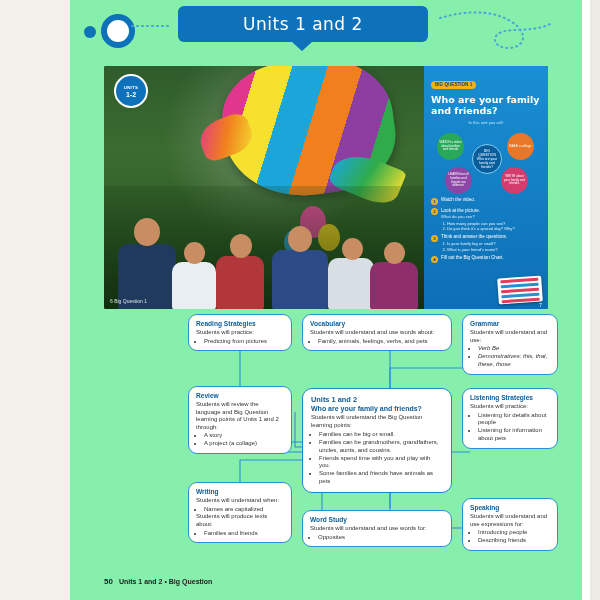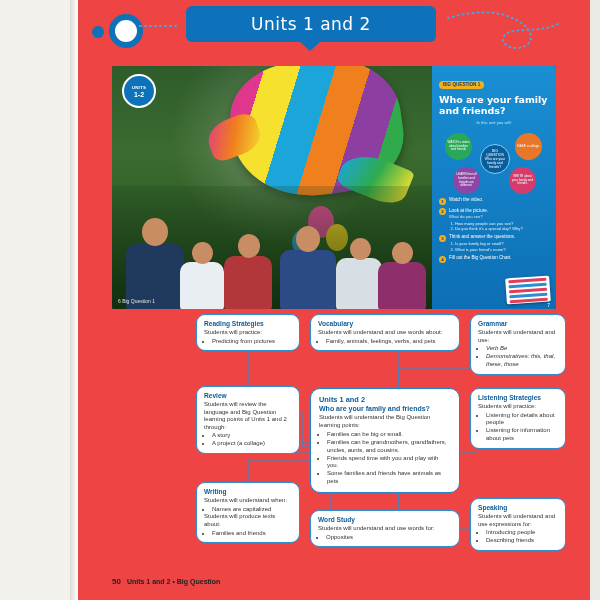--- a/index.html
+++ b/index.html
@@ -17,22 +17,22 @@
   }
   .page-left-edge {
     position:absolute; left:70px; top:0; width:8px; height:600px;
     background:linear-gradient(to right,#dcdad2,#ffffff);
   }
   .page-right-strip {
     position:absolute; right:0; top:0; width:10px; height:600px;
     background:#eceae4;
   }
   .page {
-    position:absolute; left:78px; top:0; width:512px; height:600px;
-    background:#ef4444;
+    position:absolute; left:70px; top:0; width:512px; height:600px;
+    background:#86efac;
   }
   
   .header-band {
     position:absolute; left:0; top:0; width:512px; height:62px;
   }
   .unit-badge-outer {
     position:absolute; left:14px; top:12px; width:50px; height:42px;
   }
   .badge-dot {
     position:absolute; left:0; top:14px; width:12px; height:12px;

